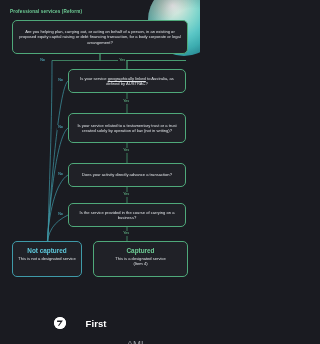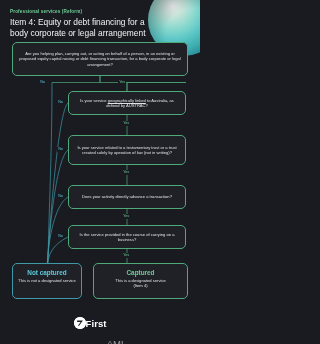--- a/index.html
+++ b/index.html
@@ -173,21 +173,21 @@
   
   #footer {
     position: absolute;
     left: 0;
     bottom: 0;
     width: 200px;
     height: 42px;
     display: flex;
     align-items: center;
     justify-content: center;
-    gap: 0;
+    gap: 20px;
     z-index: 3;
   }
   #logo-mark {
     width: 12px;
     height: 12px;
     border-radius: 50%;
     background: #ffffff;
     display: flex;
     align-items: center;
     justify-content: center;
@@ -208,21 +208,20 @@
     margin-top: 40px;
   }
 </style>
 </head>
 <body>
 
 <div id="deco-sphere"></div>
 
 <div id="header">
   <div id="eyebrow">Professional services (Reform)</div>
-  <h1 id="page-title">Item 4: Equity or debt financing for a body corporate or legal arrangement</h1>
 </div>
 
 <div id="flow">
 
   <svg id="wires" viewBox="0 0 200 270" preserveAspectRatio="none">
 
     <path d="M100,37 L100,43.5 M127,43.5 L186,43.5 M127,43.5 L127,52" fill="none" stroke="#4fa97a" stroke-width="0.7"></path>
     <path d="M100,37 L100,43.5 L186,43.5 L186,47 L127,47 L127,52" fill="none" stroke="#4fa97a" stroke-width="0.7" opacity="0"></path>
     <line x1="100" y1="37" x2="100" y2="43.5" stroke="#4fa97a" stroke-width="0.7"></line>
     <line x1="52" y1="43.5" x2="186" y2="43.5" stroke="#4fa97a" stroke-width="0.7"></line>

